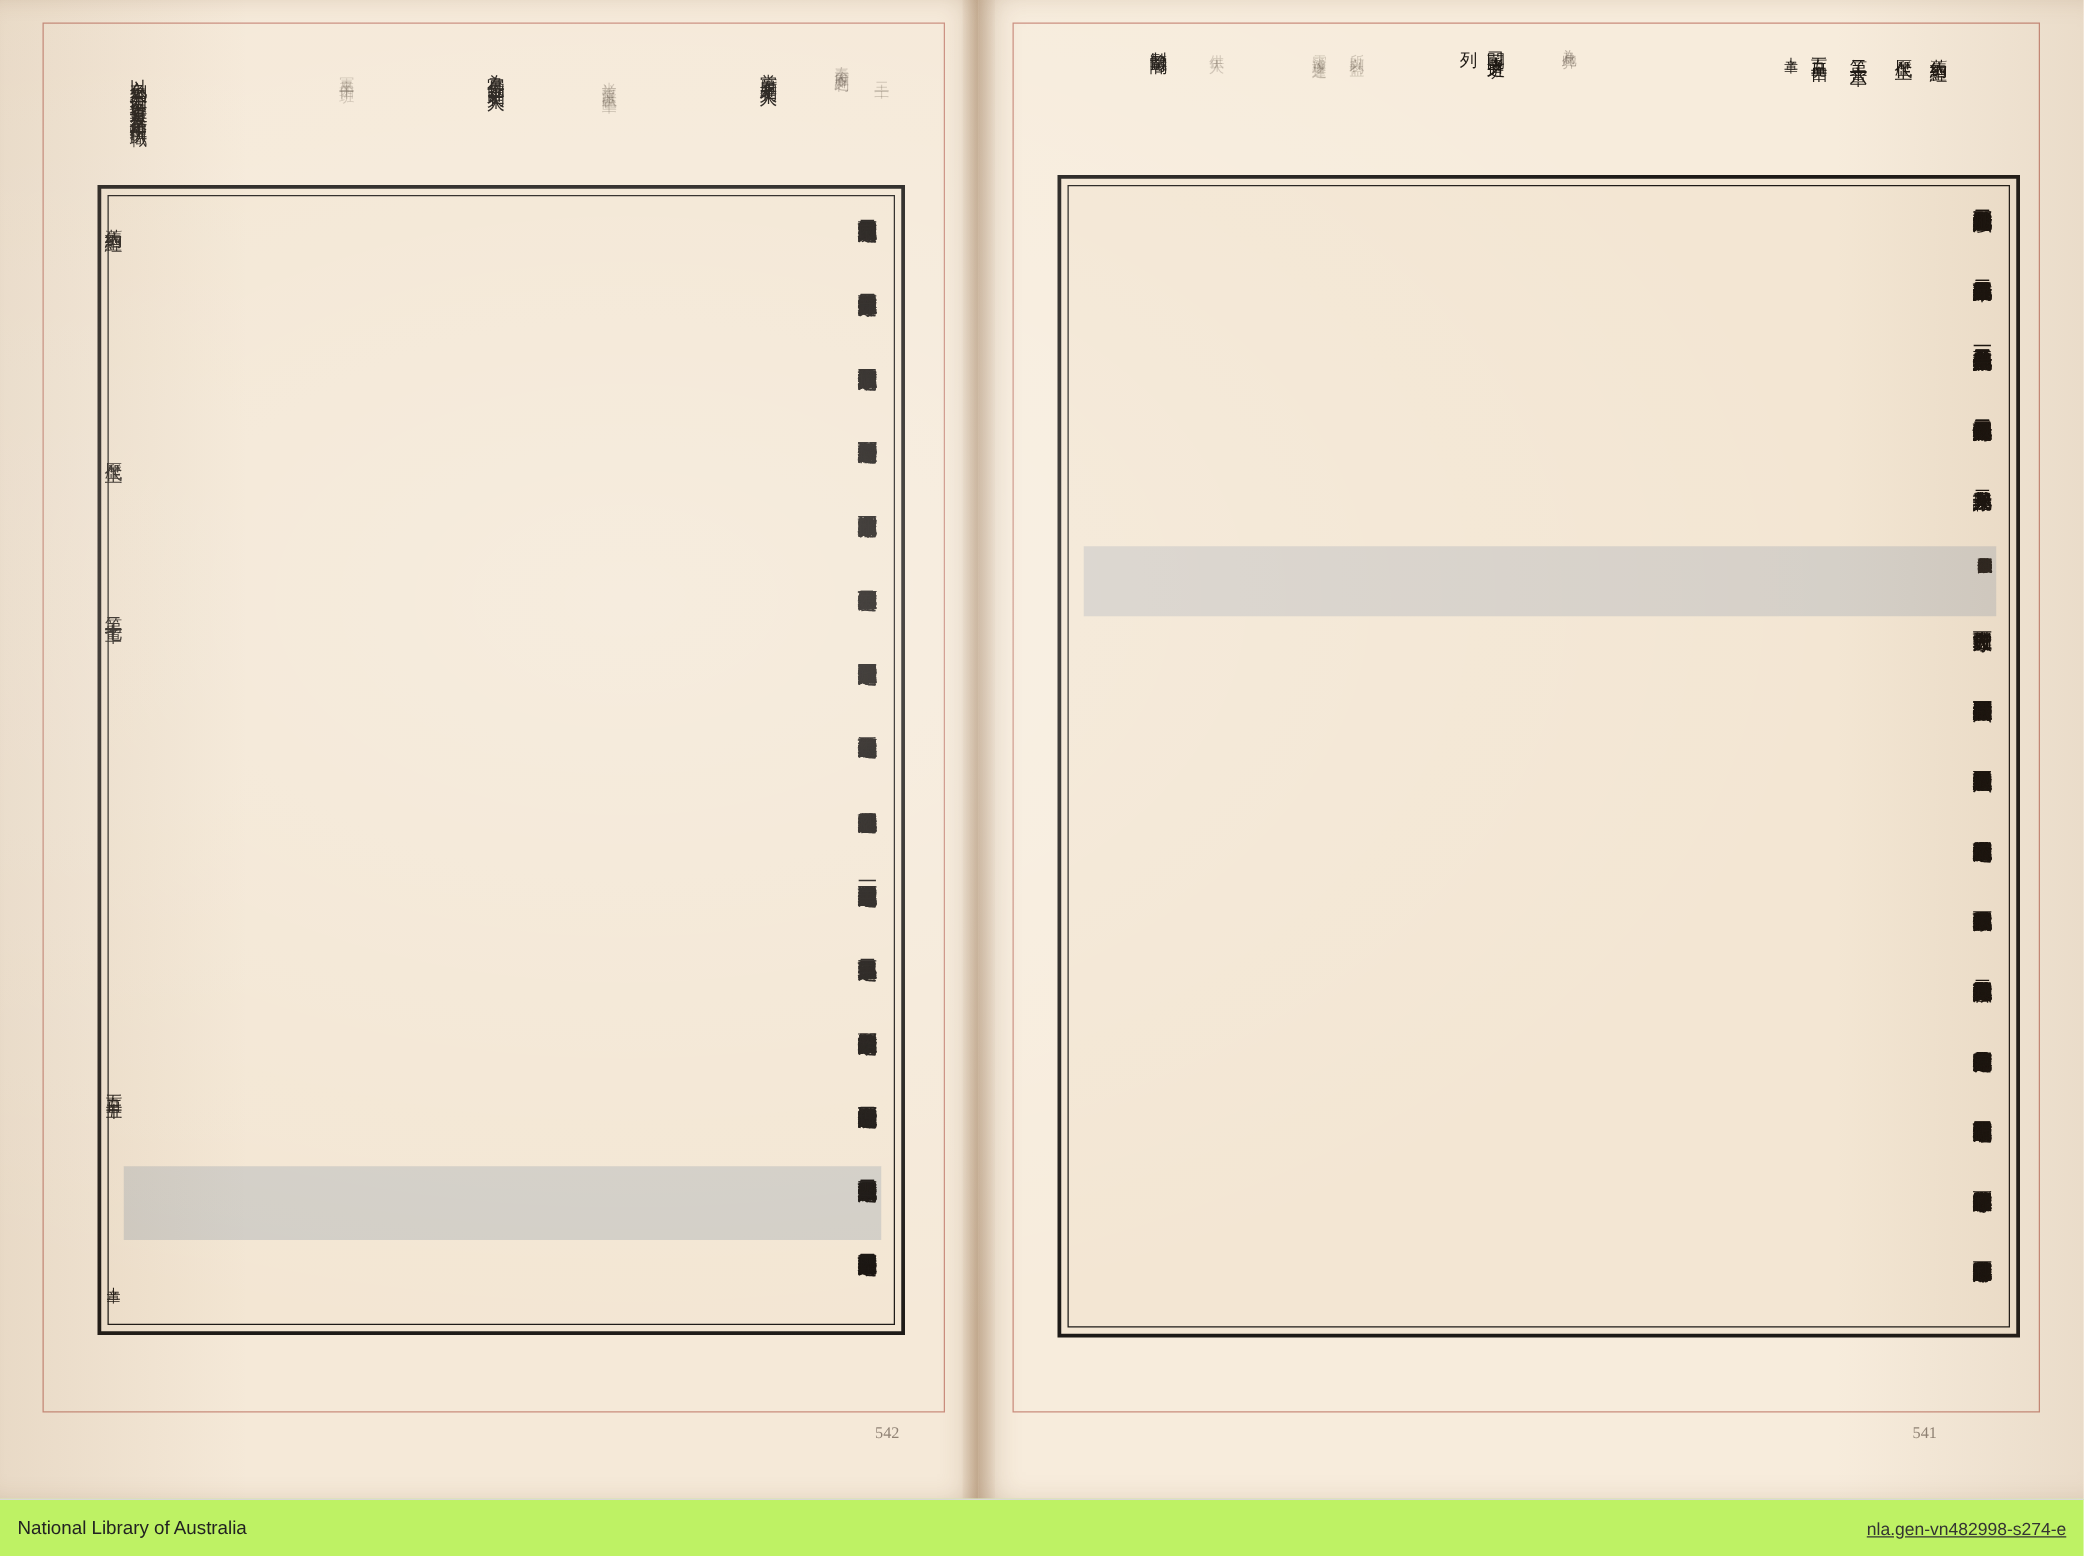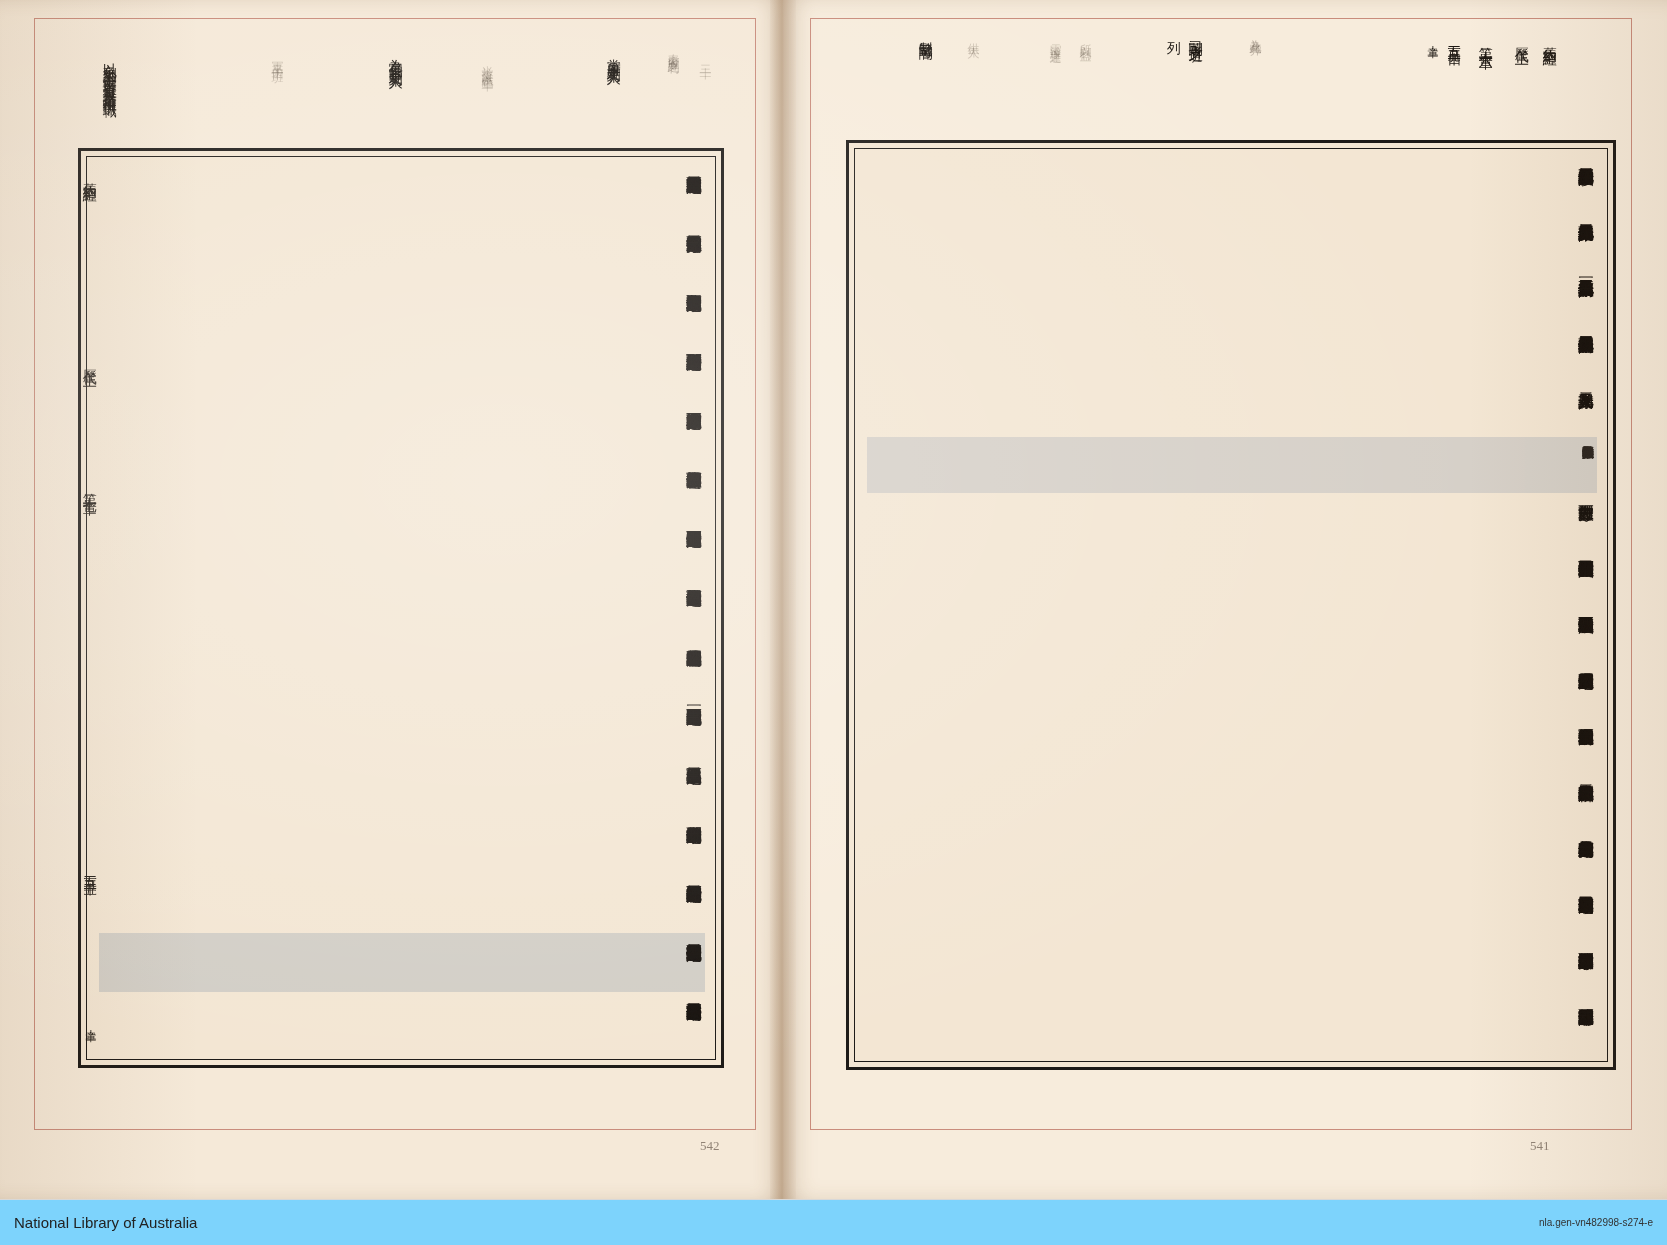--- a/index.html
+++ b/index.html
@@ -129,32 +129,32 @@
     font-family: "Liberation Serif", serif;
   }
 
   
   .footer {
     position: absolute;
     left: 0;
     top: 1199px;
     width: 1667px;
     height: 46px;
-    background: #7dd3fc;
+    background: #bef264;
     border-top: 1px solid #d8d8d8;
     display: flex;
     align-items: center;
     justify-content: space-between;
     padding: 0 14px;
     box-sizing: border-box;
     font-family: "Liberation Sans", sans-serif;
     font-size: 15px;
     color: #222;
   }
-  .footer .right { color:#333; font-size: 10px; }
+  .footer .right { color:#333; font-size: 14px; text-decoration: underline; }
 </style>
 </head>
 <body>
 
 <div class="viewer">
 
   <div class="scan">
 
     <div class="page-sheet page-left"></div>
     <div class="page-sheet page-right"></div>

